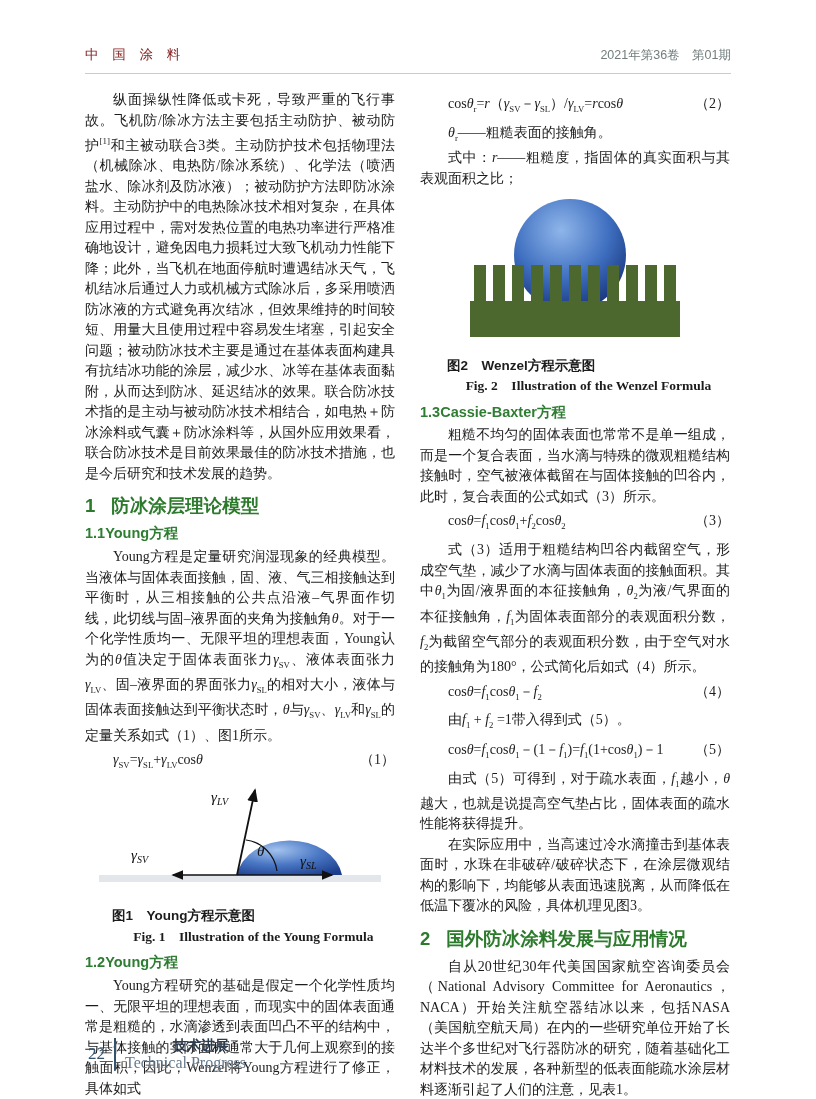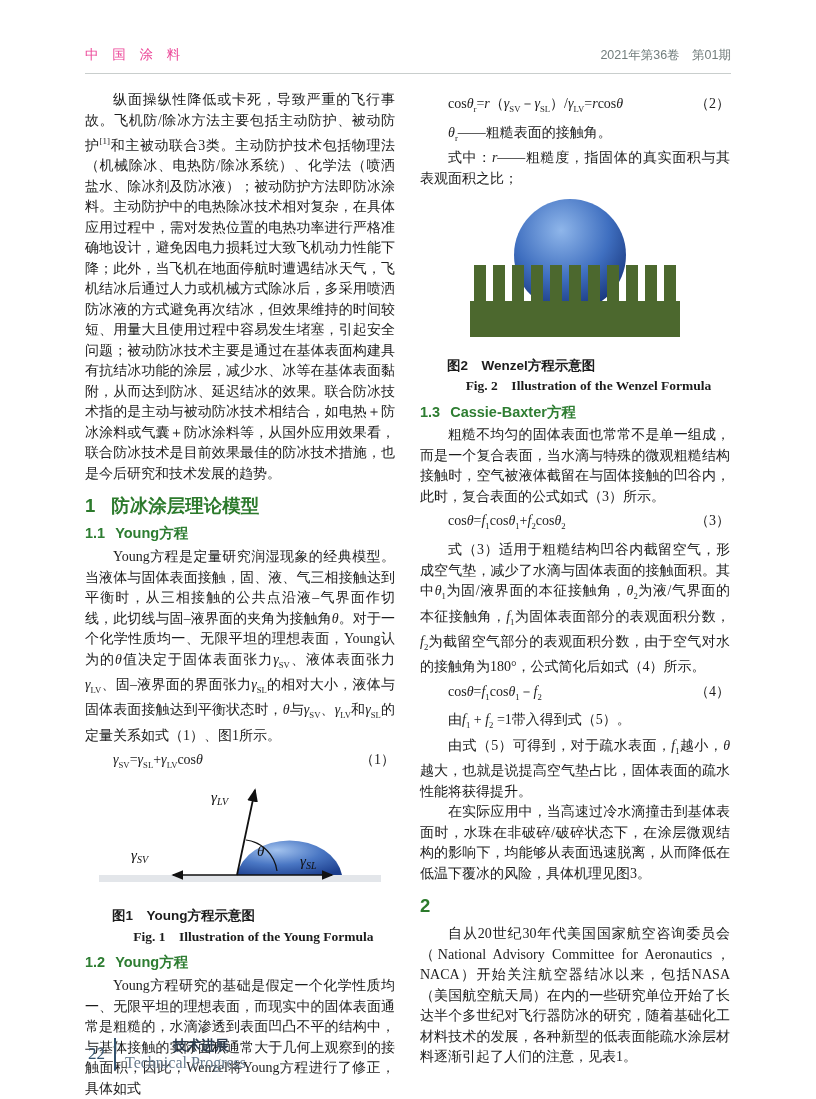--- a/index.html
+++ b/index.html
@@ -7,38 +7,38 @@
     position:relative; width:816px; height:1099px; background:#ffffff;
     font-family:"Liberation Serif","DejaVu Serif",serif; color:#1c1c1c;
     overflow:hidden;
   }
   
   .header {
     position:absolute; top:46px; left:85px; right:85px;
     display:flex; justify-content:space-between; align-items:flex-end;
     padding-bottom:9px; border-bottom:1px solid #c9cecd;
   }
-  .journal { font-family:"Liberation Sans","DejaVu Sans",sans-serif; font-size:13.5px; color:#ec4899; letter-spacing:5px; }
+  .journal { font-family:"Liberation Sans","DejaVu Sans",sans-serif; font-size:13.5px; color:#7f1d1d; letter-spacing:5px; }
   .issue   { font-family:"Liberation Sans","DejaVu Sans",sans-serif; font-size:12.5px; color:#717d7c; }
 
   
   .content { position:absolute; top:90px; left:85px; width:646px; display:flex; gap:25px; }
   .col { width:310px; font-size:14px; line-height:20.5px; text-align:justify; }
   .col p { margin:0; text-indent:2em; }
   .col p.noindent { text-indent:0; }
 
   h2.sec {
     font-family:"Liberation Sans","DejaVu Sans",sans-serif; color:#2c7a2c;
     font-size:18.5px; font-weight:bold; line-height:1.25;
     margin:10px 0 7px; display:flex; gap:16px; text-indent:0;
   }
   h3.subsec {
     font-family:"Liberation Sans","DejaVu Sans",sans-serif; color:#2e7d32;
     font-size:14.5px; font-weight:bold; line-height:1.3;
-    margin:6px 0 4px; display:flex; gap:10px; text-indent:0;
+    margin:6px 0 4px; display:flex; text-indent:0;
   }
 
   .eq { display:flex; align-items:baseline; margin:3px 0; line-height:21px; }
   .eq-body { margin-left:2em; white-space:nowrap; }
   .eq-num  { margin-left:auto; }
   sub { font-size:0.62em; }
   sup.ref { font-size:9px; }
 
   .figure { margin:8px 0 2px; text-align:right; text-indent:0; }
   .figcap-cn { font-family:"Liberation Sans","DejaVu Sans",sans-serif; font-weight:bold; font-size:13.5px; text-indent:0; margin:2px 0 0; }
@@ -173,26 +173,31 @@
 
       <p>式（3）适用于粗糙结构凹谷内截留空气，形成空气垫，减少了水滴与固体表面的接触面积。其中<i>θ</i><sub>1</sub>为固/液界面的本征接触角，<i>θ</i><sub>2</sub>为液/气界面的本征接触角，<i>f</i><sub>1</sub>为固体表面部分的表观面积分数，<i>f</i><sub>2</sub>为截留空气部分的表观面积分数，由于空气对水的接触角为180°，公式简化后如式（4）所示。</p>
 
       <div class="eq">
         <span class="eq-body">cos<i>θ</i>=<i>f</i><sub>1</sub>cos<i>θ</i><sub>1</sub>－<i>f</i><sub>2</sub></span>
         <span class="eq-num">（4）</span>
       </div>
 
       <p>由<i>f</i><sub>1</sub> + <i>f</i><sub>2</sub> =1带入得到式（5）。</p>
 
+      <div class="eq">
+        <span class="eq-body">cos<i>θ</i>=<i>f</i><sub>1</sub>cos<i>θ</i><sub>1</sub>－(1－<i>f</i><sub>1</sub>)=<i>f</i><sub>1</sub>(1+cos<i>θ</i><sub>1</sub>)－1</span>
+        <span class="eq-num">（5）</span>
+      </div>
 
       <p>由式（5）可得到，对于疏水表面，<i>f</i><sub>1</sub>越小，<i>θ</i>越大，也就是说提高空气垫占比，固体表面的疏水性能将获得提升。</p>
       <p>在实际应用中，当高速过冷水滴撞击到基体表面时，水珠在非破碎/破碎状态下，在涂层微观结构的影响下，均能够从表面迅速脱离，从而降低在低温下覆冰的风险，具体机理见图3。</p>
 
       <h2 class="sec">
         <span>2</span>
+        <span>国外防冰涂料发展与应用情况</span>
       </h2>
 
       <p>自从20世纪30年代美国国家航空咨询委员会（National Advisory Committee for Aeronautics，NACA）开始关注航空器结冰以来，包括NASA（美国航空航天局）在内的一些研究单位开始了长达半个多世纪对飞行器防冰的研究，随着基础化工材料技术的发展，各种新型的低表面能疏水涂层材料逐渐引起了人们的注意，见表1。</p>
     </div>
   </div>
 
   <div class="footer">
     <span class="pagenum">22</span>
     <div class="fdiv"></div>
     <div class="fsec">

